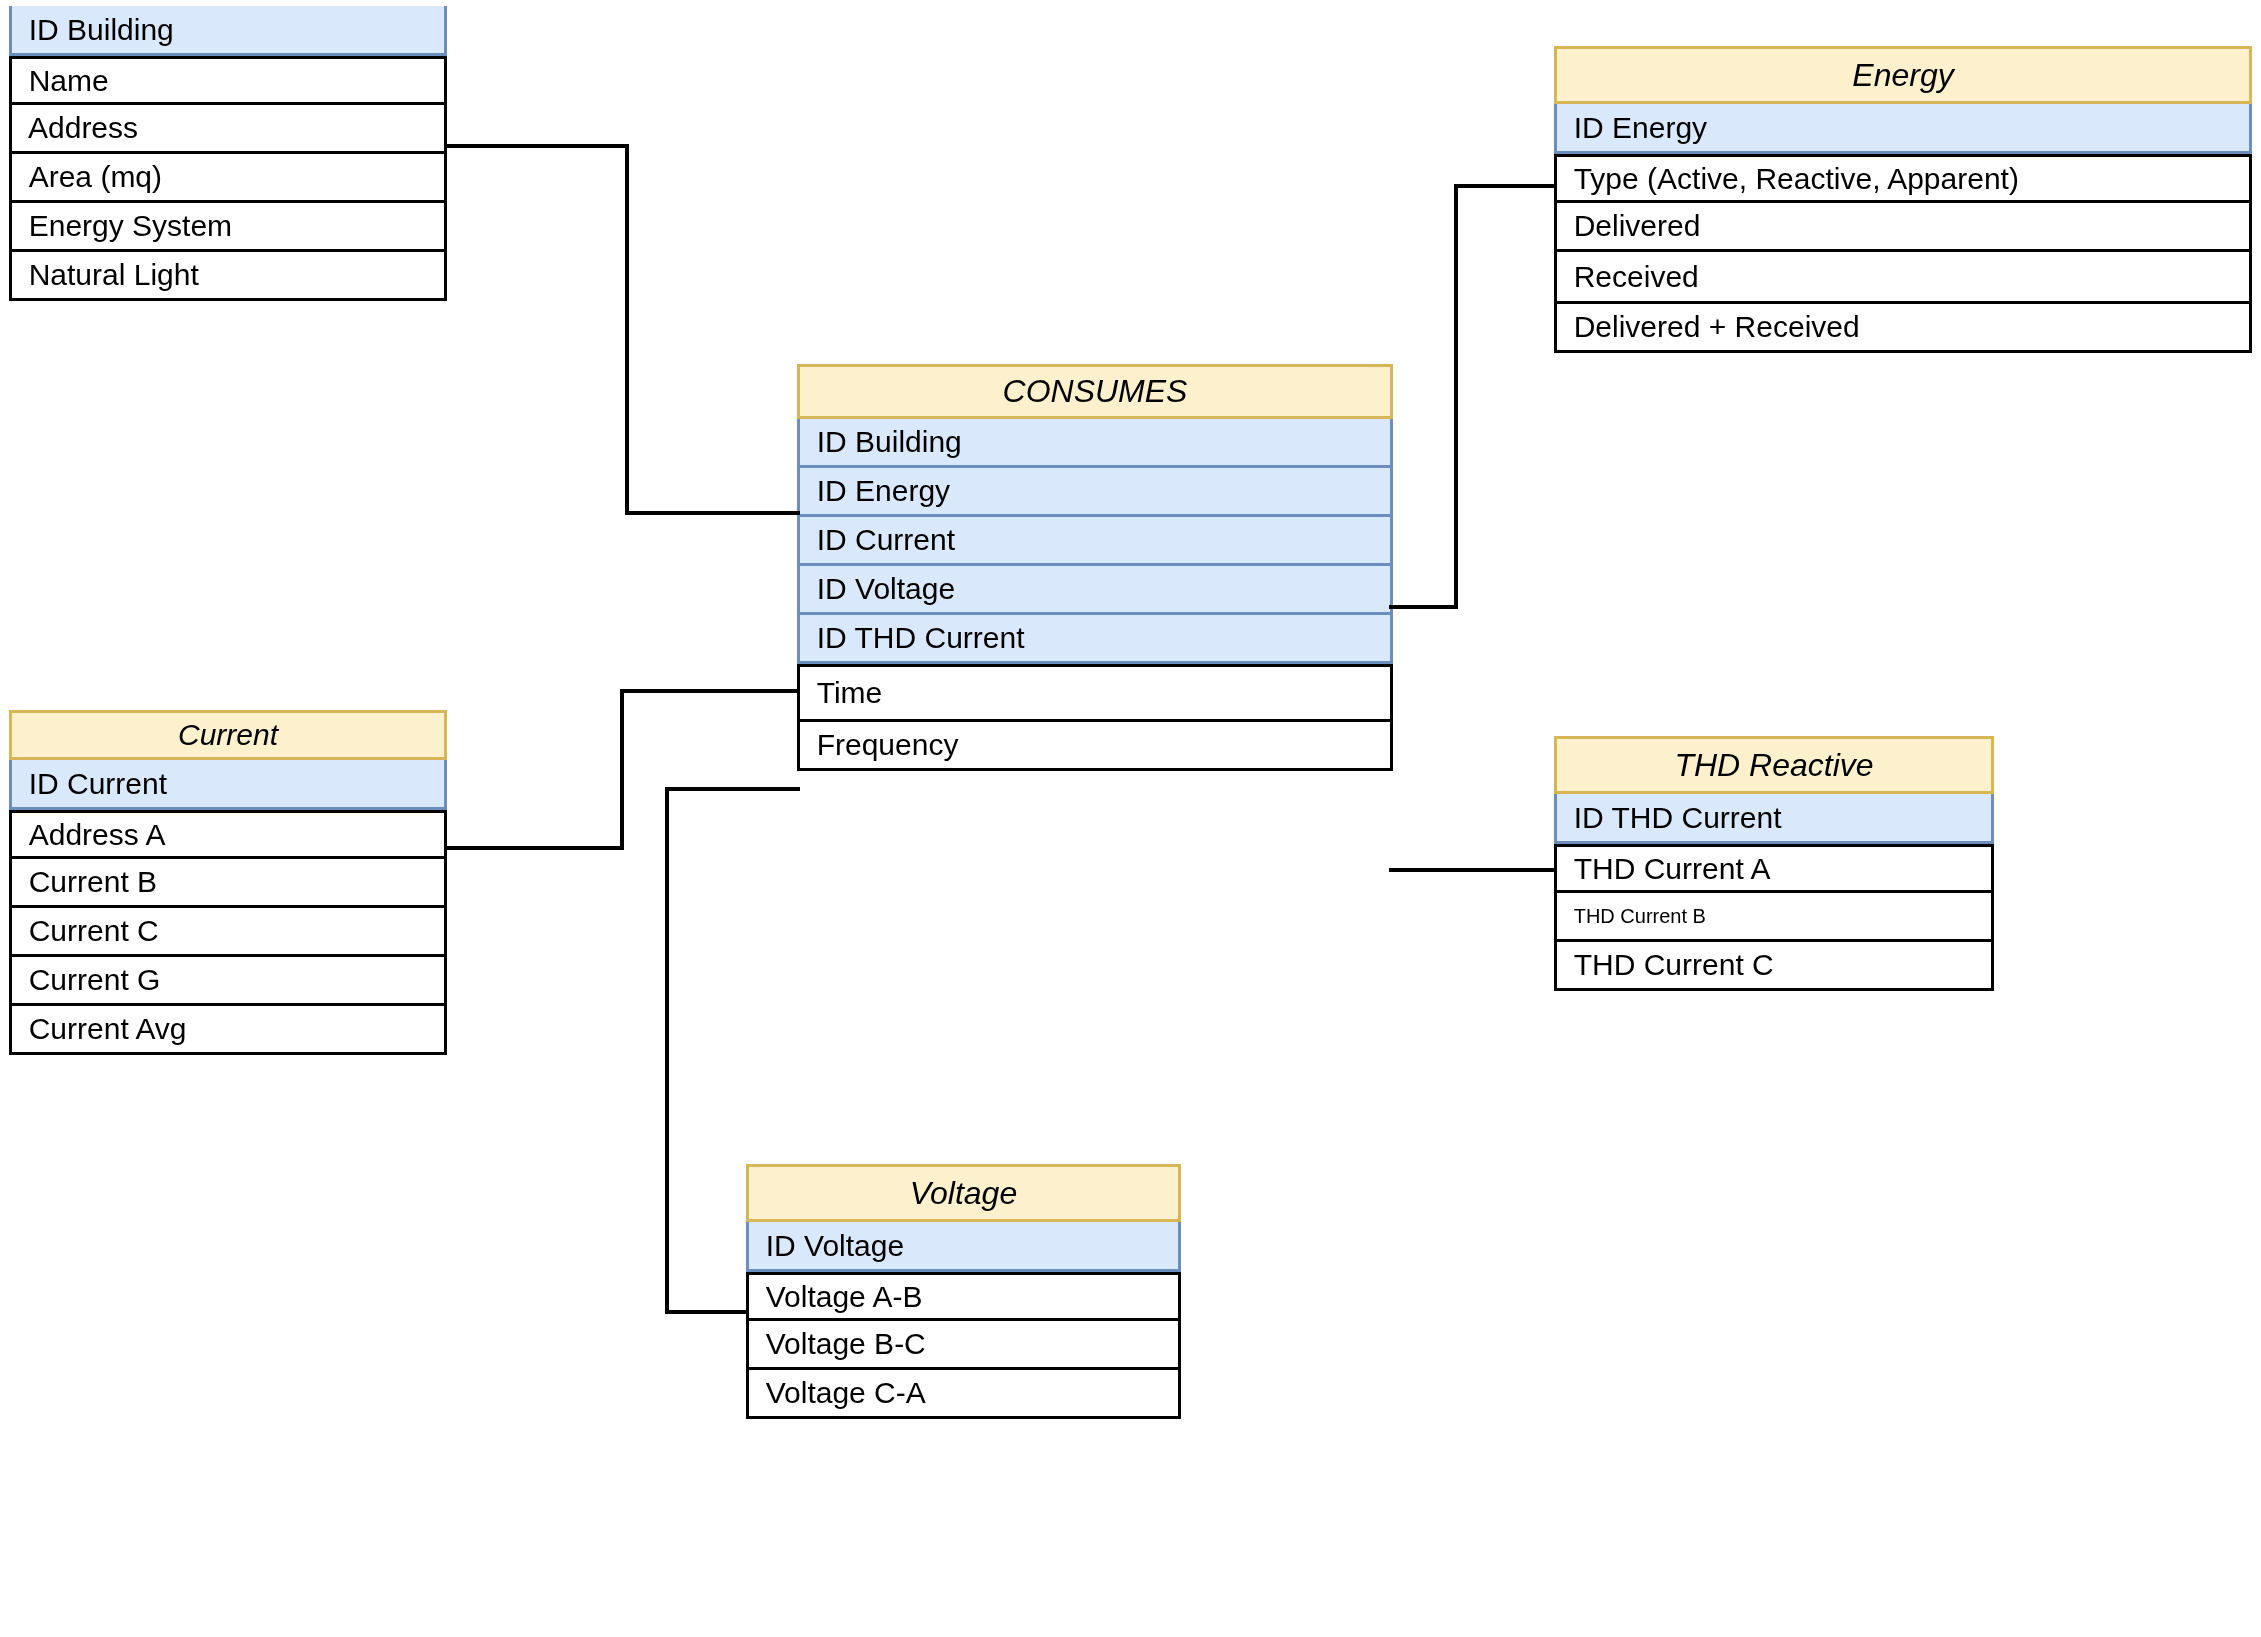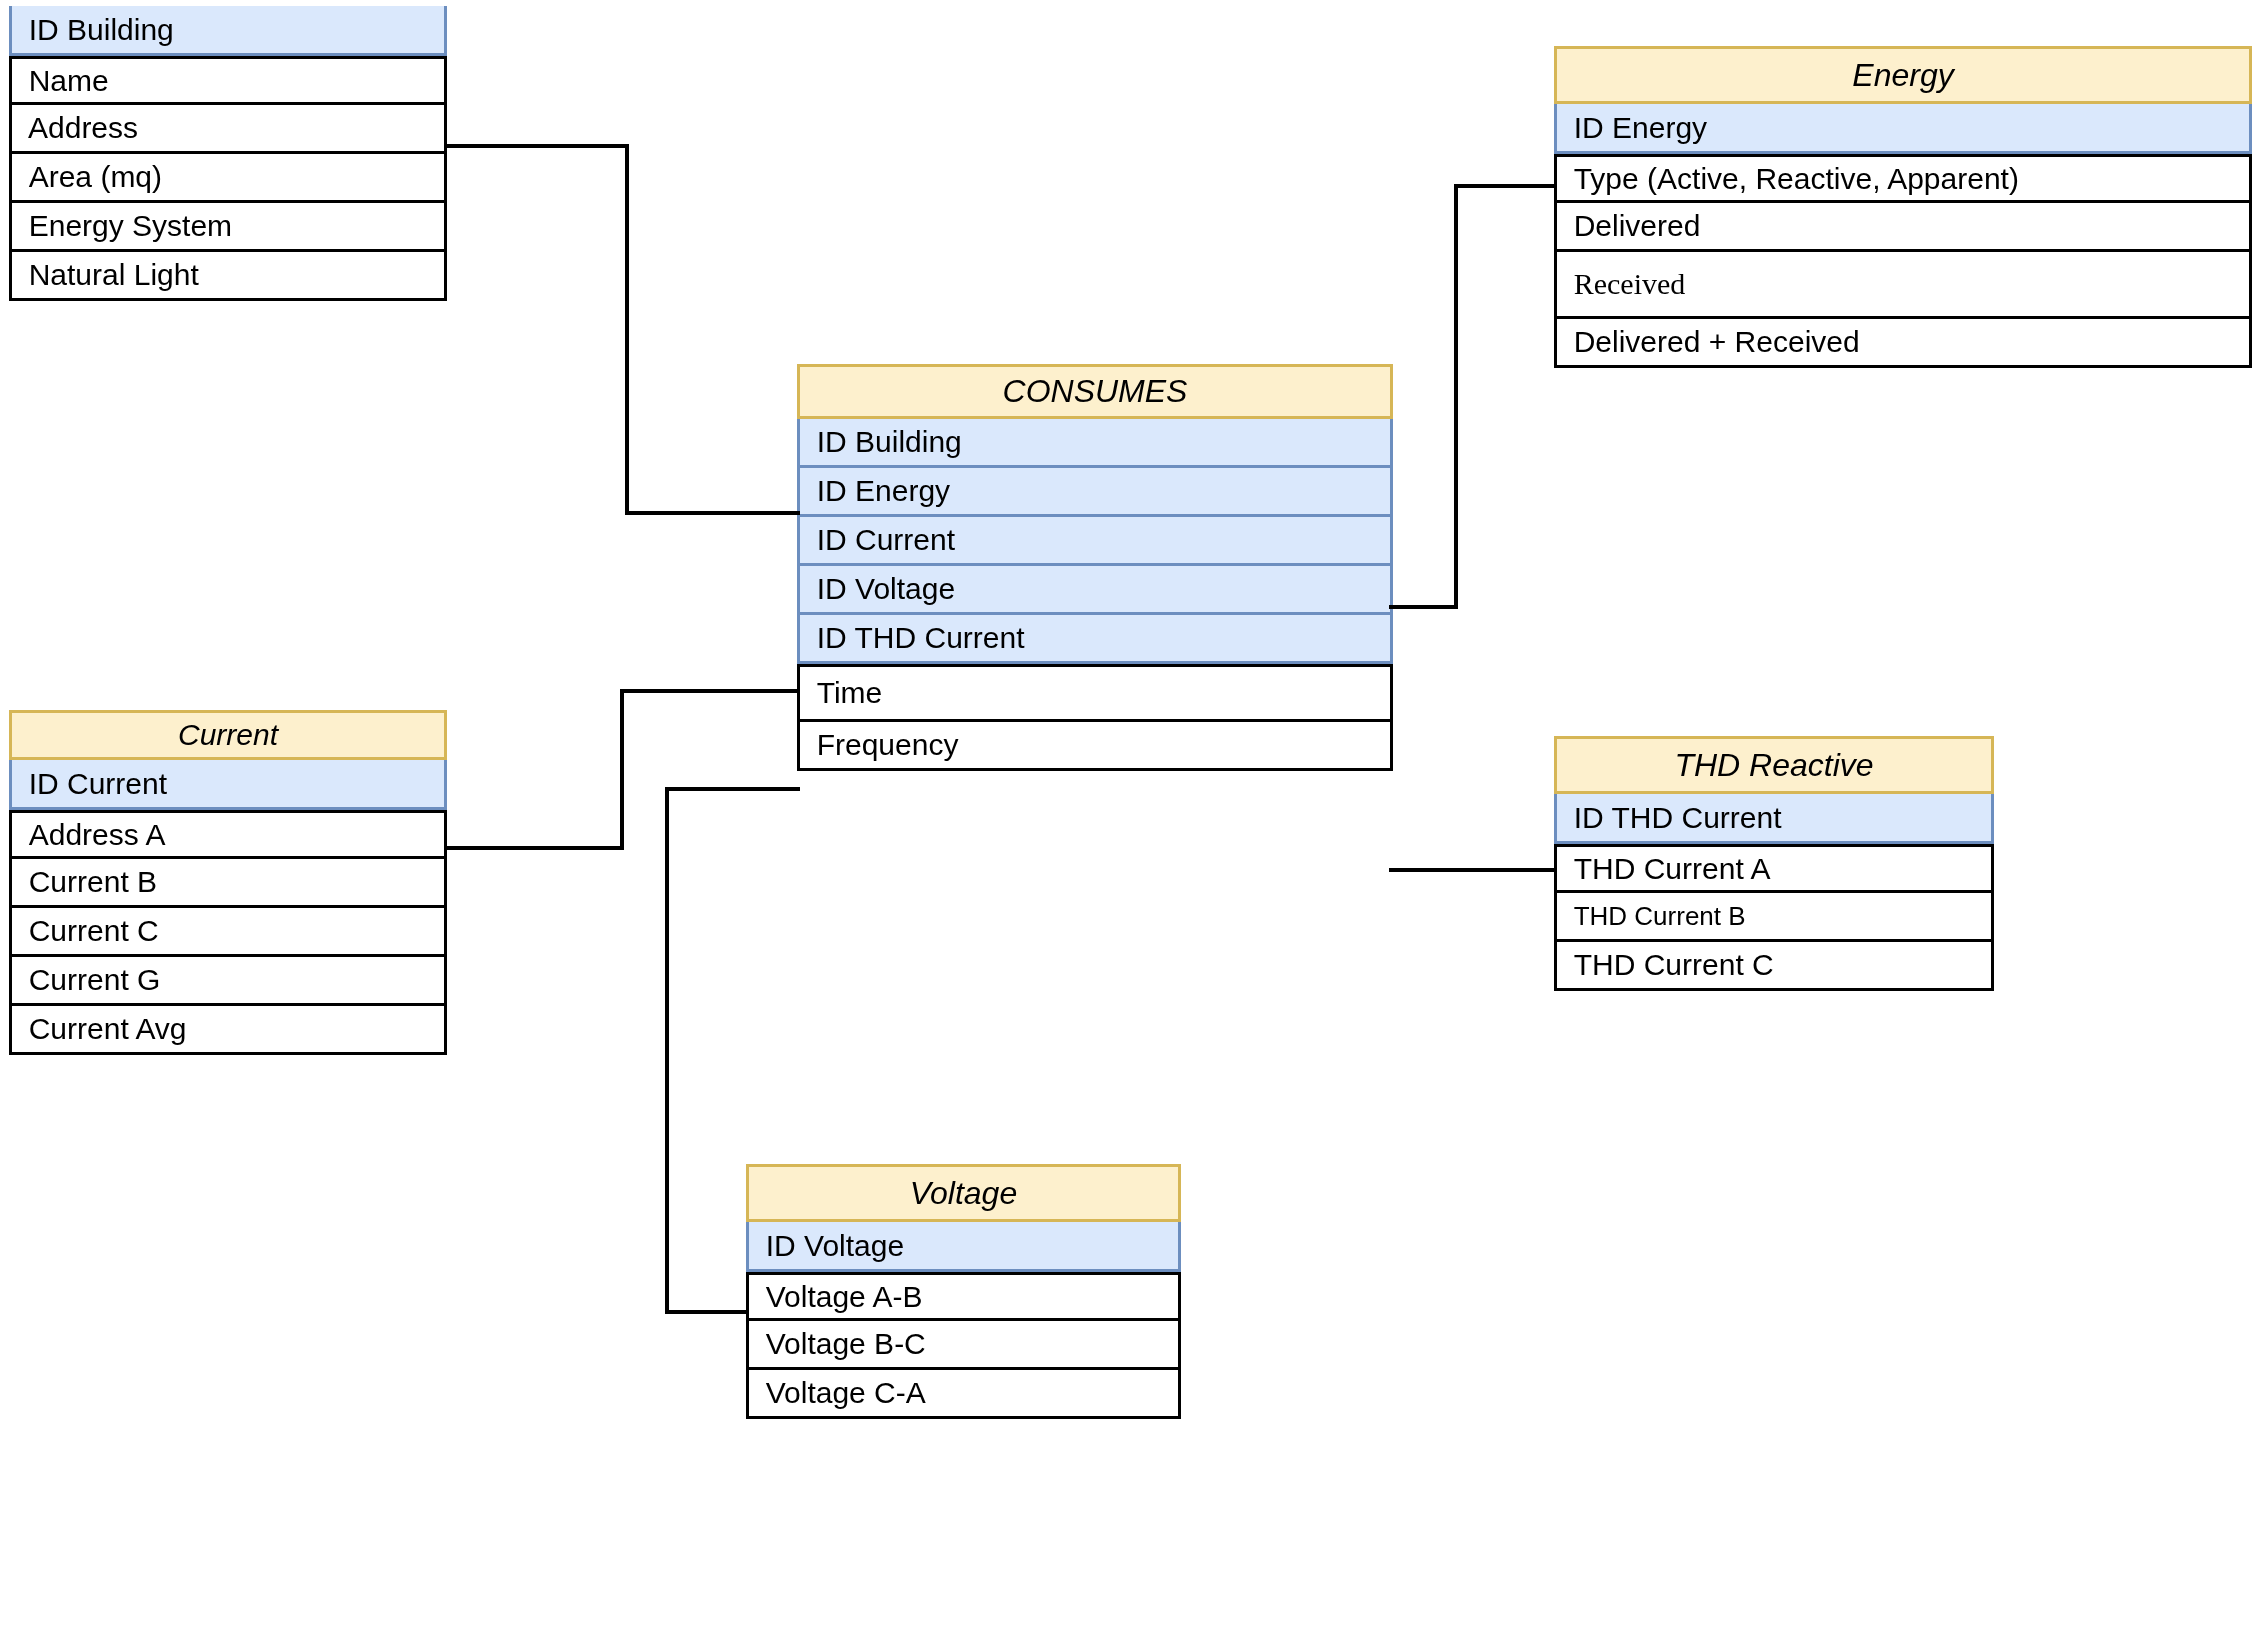--- a/index.html
+++ b/index.html
@@ -140,38 +140,38 @@
     <div class="ent-header" style="height:58px; font-size:32px;">Energy</div>
     <div class="attr key first-key" style="height:50px;">
       <span class="attr-label" style="font-size:30px;">ID Energy</span>
     </div>
     <div class="attr" style="height:49px;">
       <span class="attr-label" style="font-size:30px;">Type (Active, Reactive, Apparent)</span>
     </div>
     <div class="attr" style="height:49px;">
       <span class="attr-label" style="font-size:30px;">Delivered</span>
     </div>
-    <div class="attr" style="height:67px;font-family:Liberation Serif, serif;">
+    <div class="attr" style="height:52px;">
       <span class="attr-label" style="font-size:30px;">Received</span>
     </div>
     <div class="attr" style="height:49px;">
       <span class="attr-label" style="font-size:30px;">Delivered + Received</span>
     </div>
   </div>
 
   <div class="entity" style="left:1554px; top:736px; width:440px;">
     <div class="ent-header" style="height:58px; font-size:32px;">THD Reactive</div>
     <div class="attr key first-key" style="height:50px;">
       <span class="attr-label" style="font-size:30px;">ID THD Current</span>
     </div>
     <div class="attr" style="height:49px;">
       <span class="attr-label" style="font-size:30px;">THD Current A</span>
     </div>
     <div class="attr" style="height:49px;">
-      <span class="attr-label" style="font-size:26px;">THD Current B</span>
+      <span class="attr-label" style="font-size:20px;">THD Current B</span>
     </div>
     <div class="attr" style="height:49px;">
       <span class="attr-label" style="font-size:30px;">THD Current C</span>
     </div>
   </div>
 
   <div class="entity" style="left:746px; top:1164px; width:435px;">
     <div class="ent-header" style="height:58px; font-size:32px;">Voltage</div>
     <div class="attr key first-key" style="height:50px;">
       <span class="attr-label" style="font-size:30px;">ID Voltage</span>

